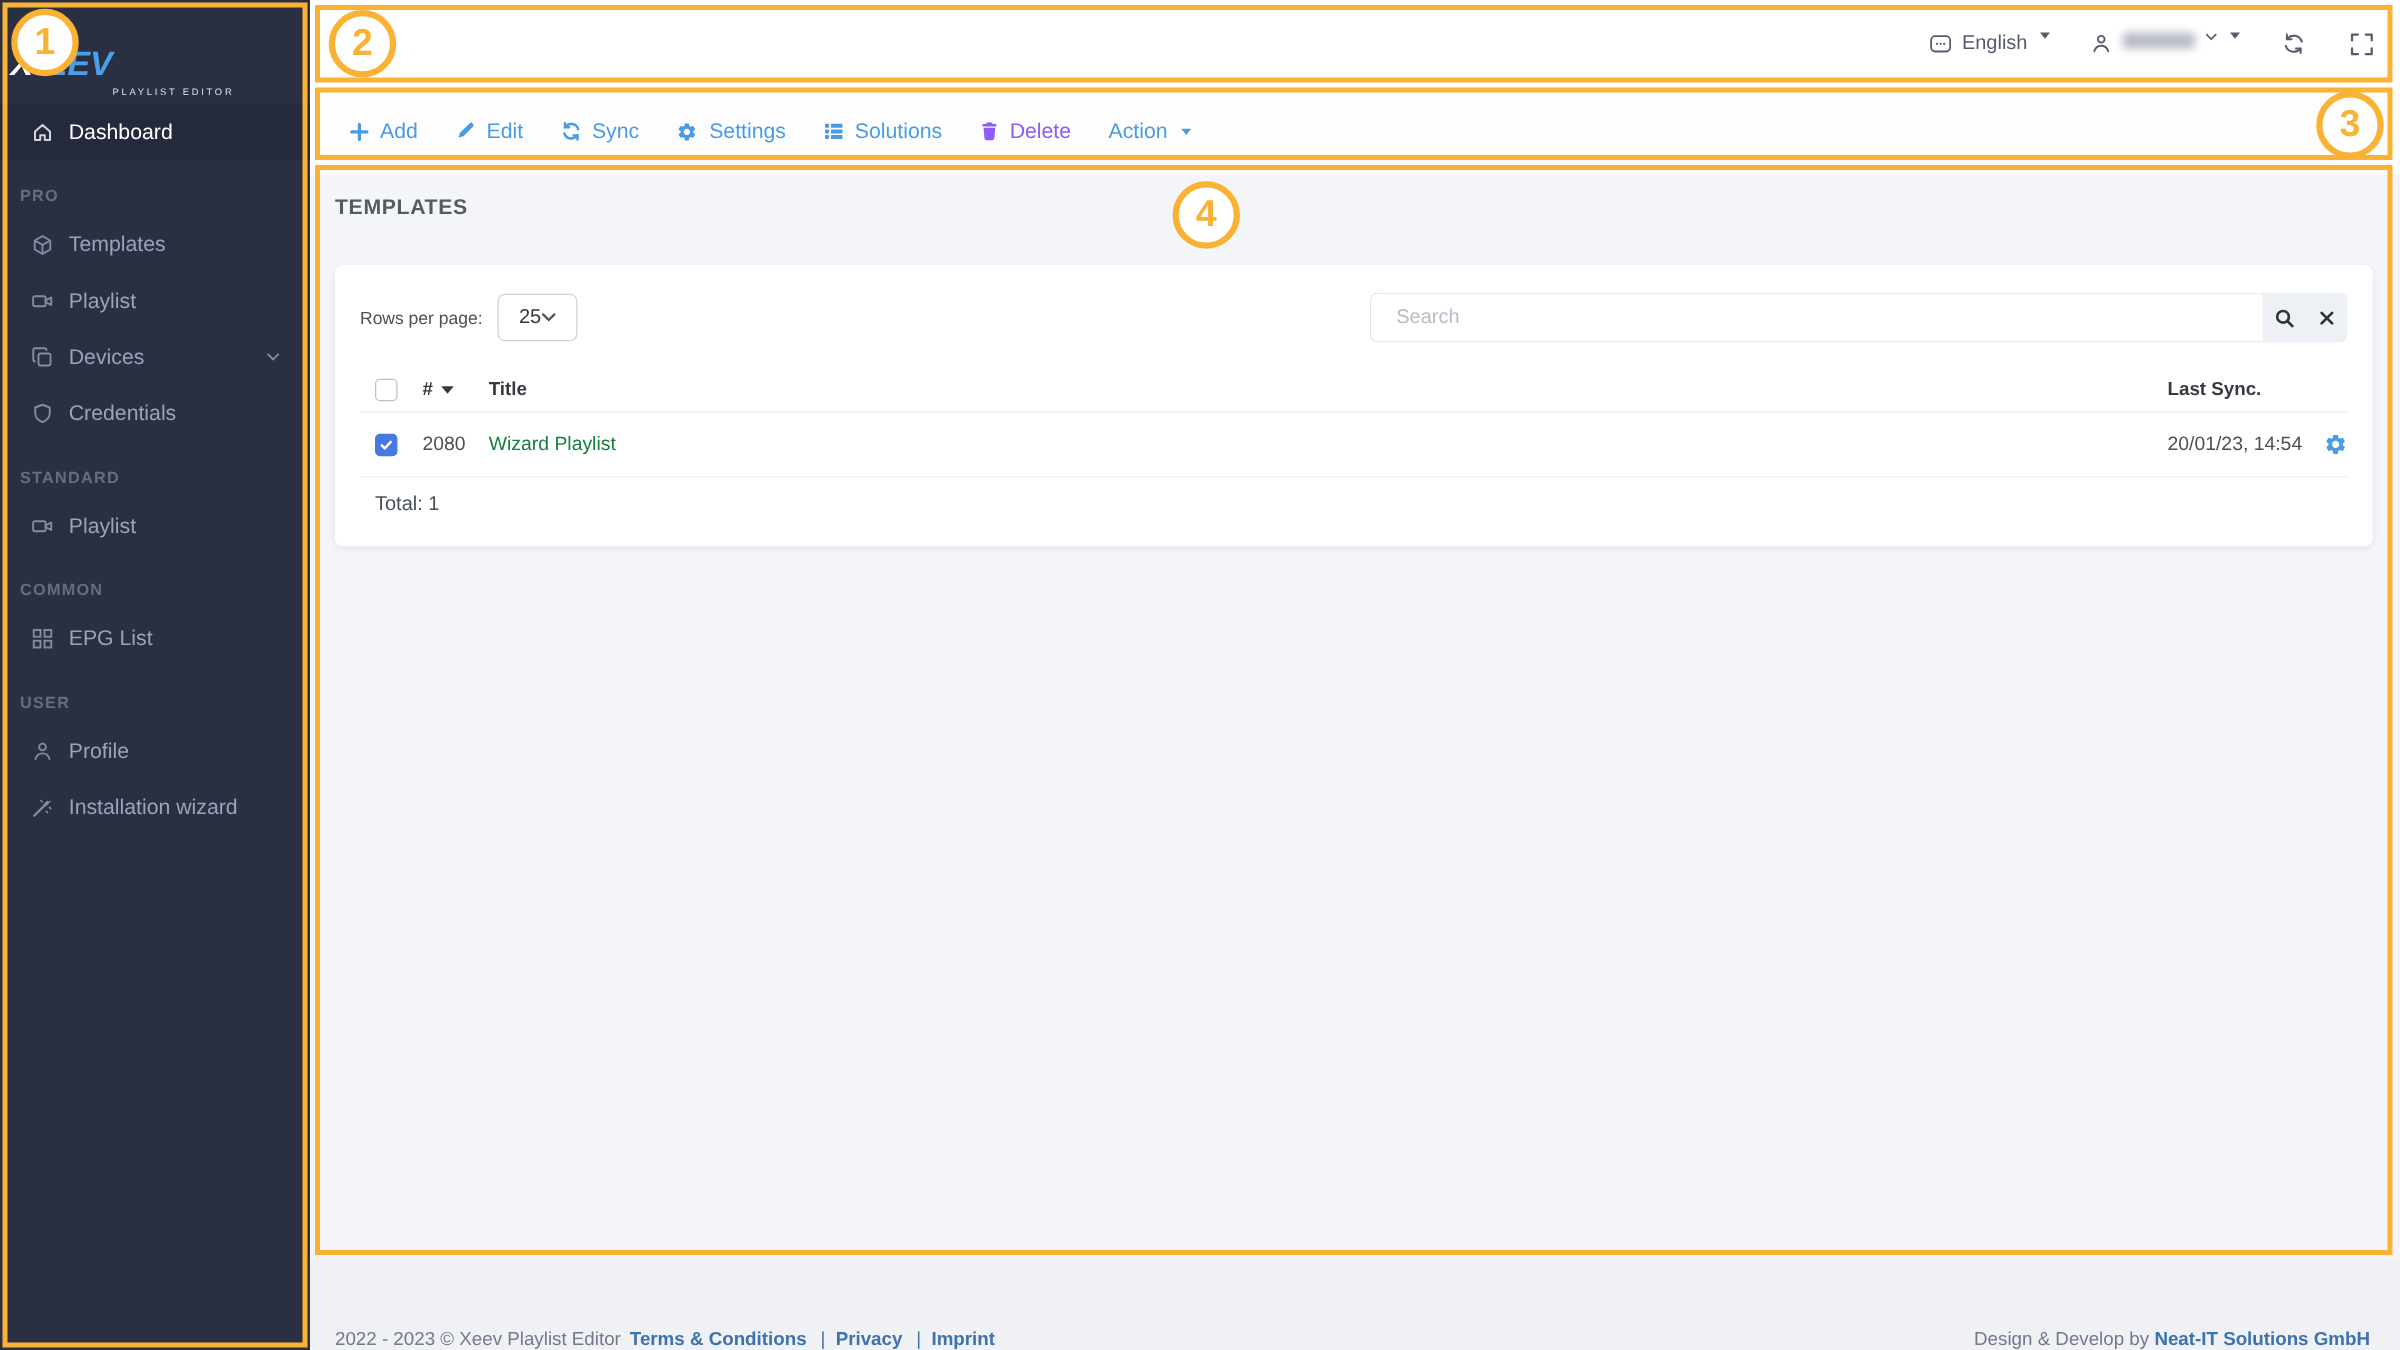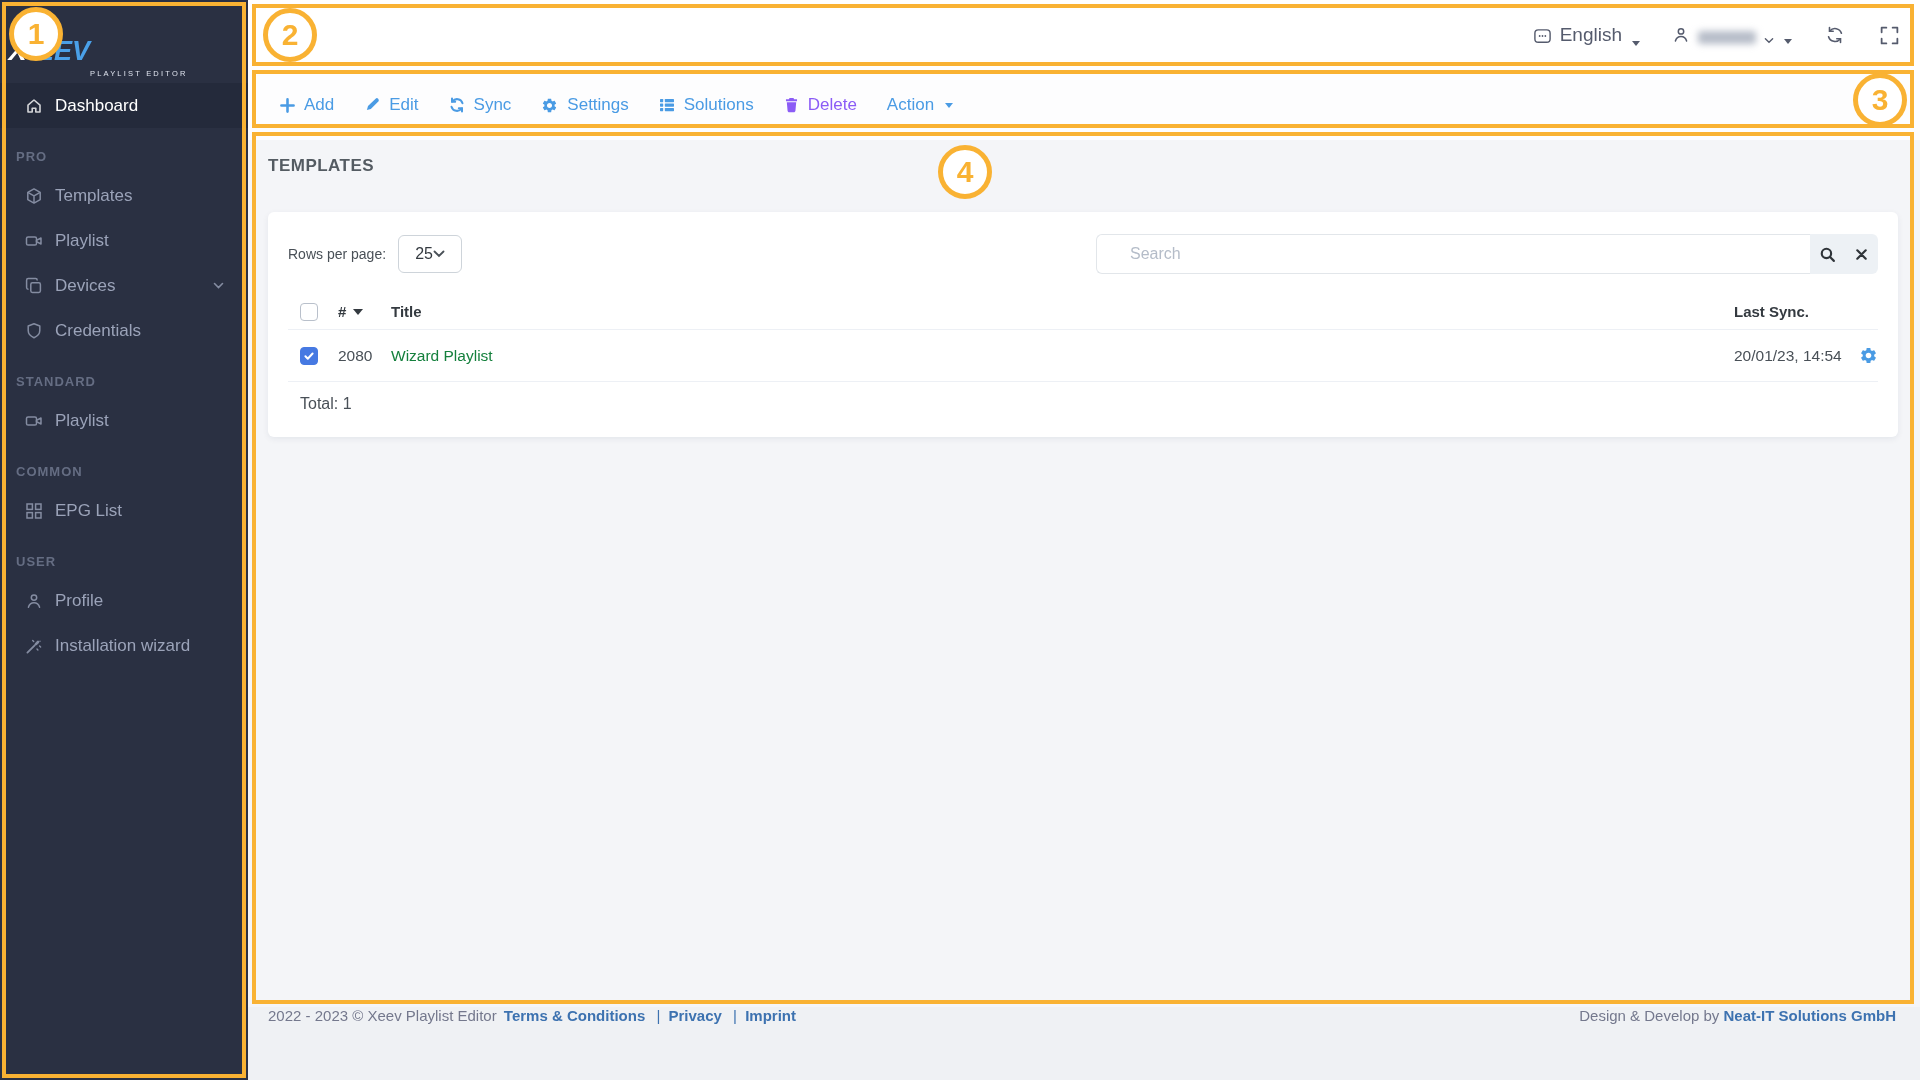--- a/index.html
+++ b/index.html
@@ -19,59 +19,59 @@
   .menu-item.active { background:#242a3b; color:#ffffff; }
   .mi-icon { width:20px; height:20px; margin-right:11px; display:flex; align-items:center; justify-content:center; opacity:.8; flex-shrink:0; }
   .mi-icon svg { width:18px; height:18px; }
   .mi-chevron { margin-left:auto; opacity:.8; display:flex; }
   .menu-section { padding:21px 0 9px 16px; font-size:13px; font-weight:bold; color:#656d83; letter-spacing:1px; }
 
   
   .main { flex:1; display:flex; flex-direction:column; }
 
   .topbar { height:70px; background:#ffffff; display:flex; align-items:center; justify-content:flex-end; padding-right:20px; color:#555b6d; }
-  .tb-group { display:flex; align-items:flex-end; gap:8px; padding:0 16px; font-size:19px; cursor:pointer; }
+  .tb-group { display:flex; align-items:flex-start; gap:8px; padding:0 16px; font-size:16px; cursor:pointer; }
   .icon-btn { padding:0 17px; background:none; border:none; color:#555b6d; display:flex; align-items:center; cursor:pointer; }
   .caret { width:0; height:0; border-left:4.5px solid transparent; border-right:4.5px solid transparent; border-top:5px solid currentColor; display:inline-block; margin-left:2px; }
   .blur-name { width:58px; height:13px; background:#b6bcc8; border-radius:3px; filter:blur(3.5px); }
 
   .toolbar { height:70px; background:#fdfdfe; display:flex; align-items:center; padding-left:32px; gap:30px; }
   .tb-item { display:flex; align-items:center; gap:9px; background:none; border:none; color:#4a9be4; font-size:17px; font-family:inherit; cursor:pointer; }
   .tb-item.danger { color:#8b5cf6; }
   .tb-icon { display:flex; align-items:center; }
 
   .content { flex:1; background:#f4f5f8; padding:16px 20px 0; }
   .page-title { font-size:17px; font-weight:bold; color:#545b62; letter-spacing:.5px; margin-bottom:36px; }
 
   .card { background:#fff; border-radius:6px; box-shadow:0 2px 6px rgba(20,40,70,.07); padding:22px 20px 12px; width:1630px; }
   .controls { display:flex; align-items:center; justify-content:space-between; margin-bottom:20px; }
   .rpp { display:flex; align-items:center; gap:12px; font-size:14px; color:#495057; }
   .rpp-select { width:64px; height:38px; border:1px solid #ced4da; border-radius:6px; display:flex; align-items:center; justify-content:center; gap:0; font-size:16px; color:#343a40; cursor:pointer; background:#fff; }
   .search-wrap { display:flex; width:782px; }
-  .search-input { flex:1; height:40px; border:1px solid #e2e6ea; border-right:none; border-radius:6px 0 0 6px; padding:0 33px; font-size:16px; color:#495057; font-family:inherit; outline:none; }
+  .search-input { flex:1; height:40px; border:1px solid #e2e6ea; border-right:none; border-radius:6px 0 0 6px; padding:0 20px; font-size:16px; color:#495057; font-family:inherit; outline:none; }
   .search-input::placeholder { color:#b4bcc8; }
   .search-btns { display:flex; background:#edf1f5; border-radius:0 6px 6px 0; }
   .search-btns button { width:34px; height:40px; background:none; border:none; color:#2f3439; display:flex; align-items:center; justify-content:center; cursor:pointer; }
 
   .t-head, .t-row { display:flex; align-items:center; border-bottom:1px solid #edf0f5; }
   .t-head { height:36px; font-weight:bold; font-size:15px; color:#343a40; }
   .t-row { height:52px; font-size:15.5px; color:#495057; }
   .c-check { width:50px; padding-left:12px; display:flex; align-items:center; }
   .c-id { width:53px; display:flex; align-items:center; }
   .c-title { flex:1; }
   .c-sync { width:110px; }
   .c-actions { width:34px; display:flex; justify-content:flex-end; }
   .checkbox { width:18px; height:18px; border:1.5px solid #b9c0cb; border-radius:4px; background:#fff; display:inline-flex; align-items:center; justify-content:center; cursor:pointer; }
   .checkbox.checked { background:#4679e2; border-color:#4679e2; }
   .sort-caret { width:0; height:0; border-left:5px solid transparent; border-right:5px solid transparent; border-top:6px solid #343a40; margin-left:7px; }
   .link { color:#15803d; text-decoration:none; cursor:pointer; }
   .gear-btn { background:none; border:none; color:#4a9be4; display:flex; cursor:pointer; }
   .total-row { padding:13px 0 12px 12px; font-size:16px; color:#495057; }
 
-  .footer { height:73px; background:#eff1f4; display:flex; align-items:flex-start; justify-content:space-between; padding:0 24px 0 20px; font-size:15px; color:#74788d; }
+  .footer { height:73px; background:#eff1f4; display:flex; align-items:flex-end; justify-content:space-between; padding:0 24px 0 20px; font-size:15px; color:#74788d; }
   .footer a { color:#3d72b0; font-weight:bold; text-decoration:none; cursor:pointer; }
   .footer .sep { color:#3d72b0; margin:0 4px; }
   .footer-left span, .footer-left a { margin-right:3px; }
 
   
   .region { position:absolute; border:4px solid #f9b233; pointer-events:none; z-index:50; }
   .r1 { left:2px; top:2px; width:244px; height:1076px; }
   .r2 { left:252px; top:4px; width:1662px; height:62px; }
   .r3 { left:252px; top:70px; width:1662px; height:58px; }
   .r4 { left:252px; top:132px; width:1662px; height:872px; }

